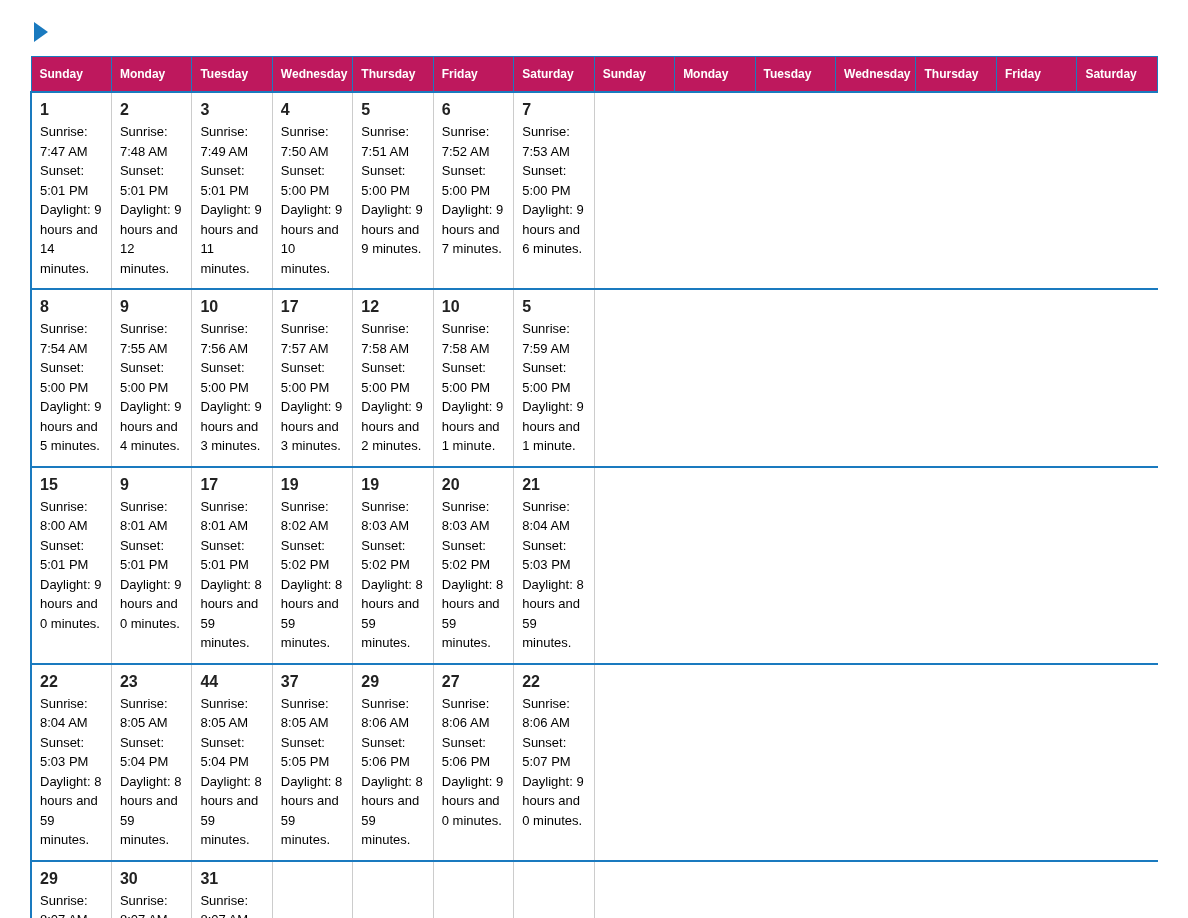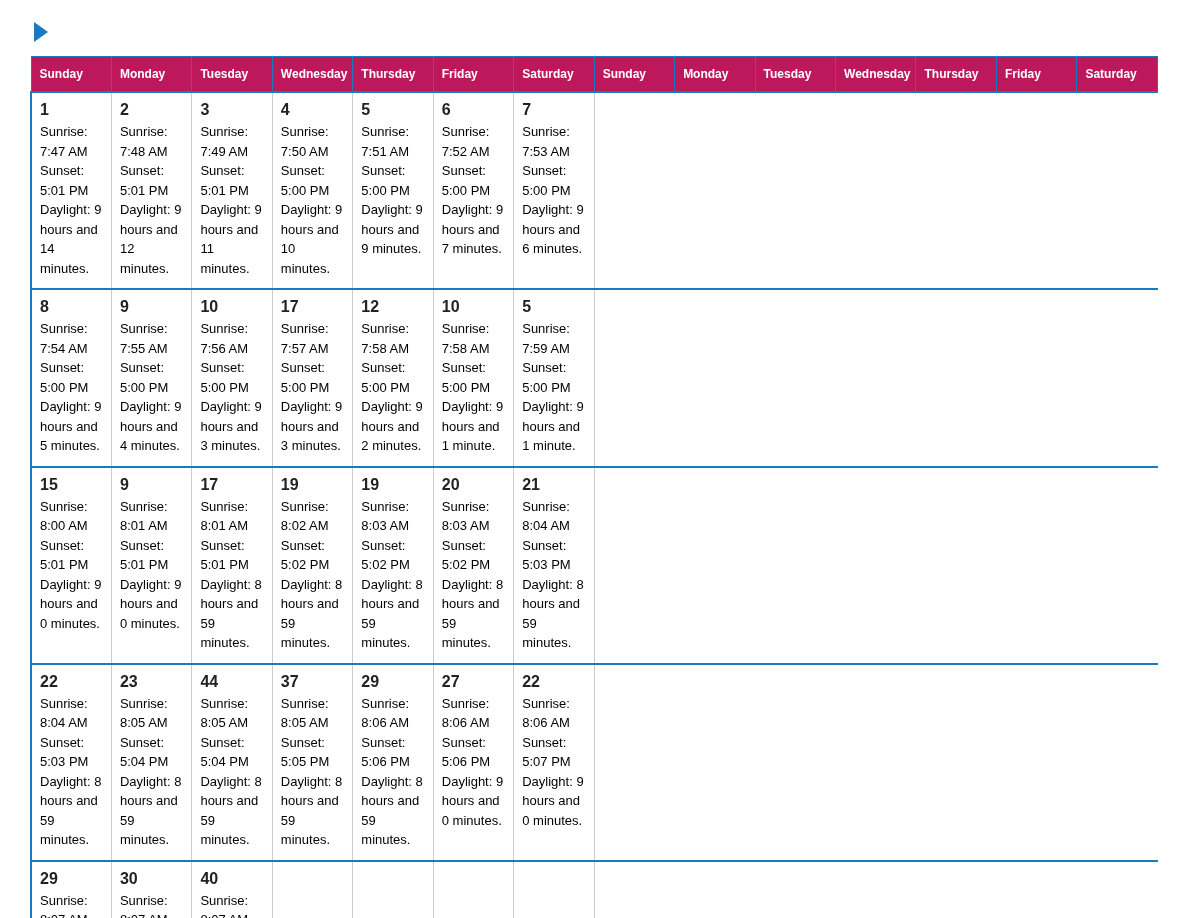--- a/index.html
+++ b/index.html
@@ -268,21 +268,21 @@
       <tr>
         <td>
           <span class="day-number">29</span>
           <div class="day-info">Sunrise: 8:07 AM<br>Sunset: 5:08 PM<br>Daylight: 9 hours and 1 minute.</div>
         </td>
         <td>
           <span class="day-number">30</span>
           <div class="day-info">Sunrise: 8:07 AM<br>Sunset: 5:09 PM<br>Daylight: 9 hours and 1 minute.</div>
         </td>
         <td>
-          <span class="day-number">40</span>
+          <span class="day-number">31</span>
           <div class="day-info">Sunrise: 8:07 AM<br>Sunset: 5:09 PM<br>Daylight: 9 hours and 2 minutes.</div>
         </td>
         <td class="empty"></td>
         <td class="empty"></td>
         <td class="empty"></td>
         <td class="empty"></td>
       </tr>
     </tbody>
 </table>
 

